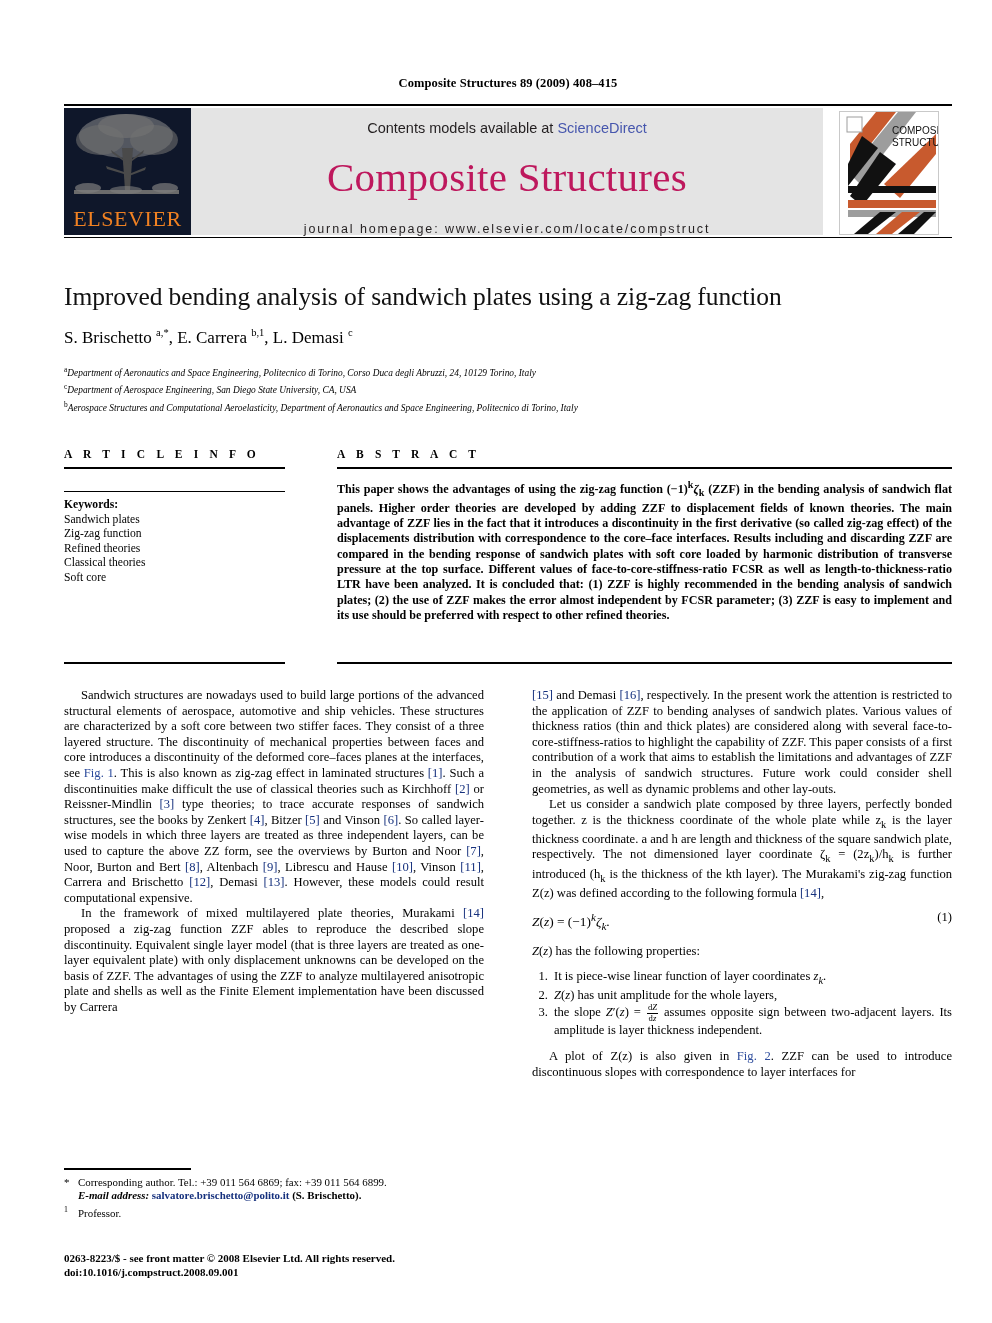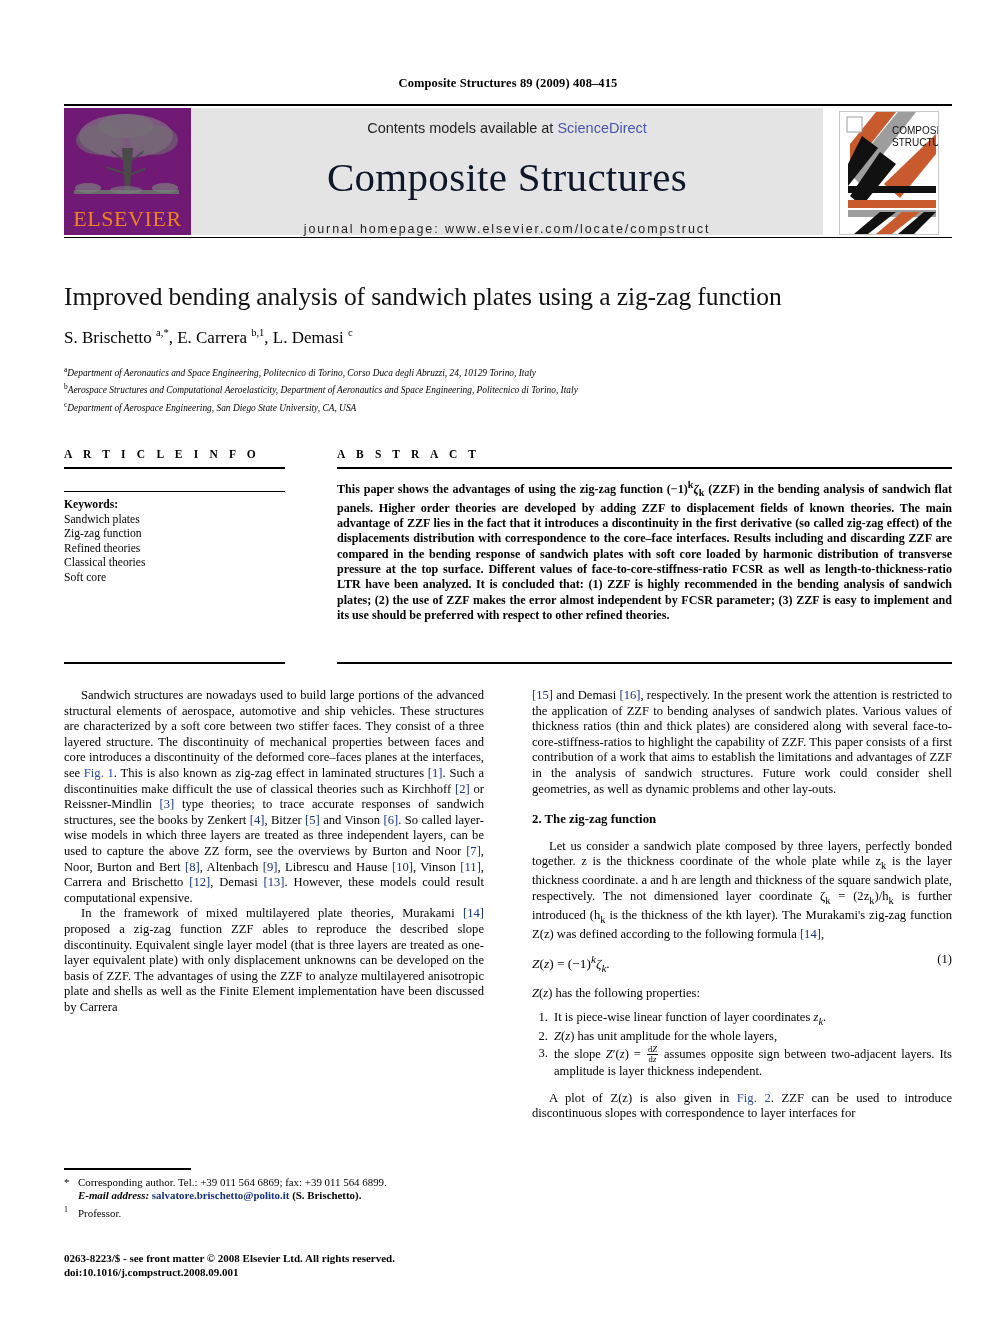--- a/index.html
+++ b/index.html
@@ -39,21 +39,21 @@
     width: 888px; height: 131px;
   }
   .masthead .rule-top {
     position: absolute; left: 0; top: 0;
     width: 888px; height: 2px; background: #000;
   }
   .elsevier-block {
     position: absolute;
     left: 0; top: 4px;
     width: 127px; height: 127px;
-    background: #701a75;
+    background: #0f172a;
     overflow: hidden;
   }
   .tree {
     position: absolute;
     left: 6px; top: 2px;
     width: 113px; height: 96px;
   }
   .elsevier-word {
     position: absolute;
     left: 0; bottom: 3px;
@@ -79,21 +79,21 @@
   }
   .contents-line a.sd {
     color: #4656ad;
     text-decoration: none;
   }
   .journal-name {
     margin-top: 17px;
     font-family: "Liberation Serif", serif;
     font-size: 41px;
     letter-spacing: .3px;
-    color: #0f172a;
+    color: #be185d;
   }
   .homepage-line {
     margin-top: 21px;
     font-family: "Liberation Sans", sans-serif;
     font-size: 12.5px;
     letter-spacing: 1.9px;
     color: #231f20;
   }
   .cover-thumb {
     position: absolute;
@@ -334,22 +334,22 @@
 
     <div class="rule-bot"></div>
   </div>
 
   <div class="title">Improved bending analysis of sandwich plates using a zig-zag function</div>
 
   <div class="authors">S. Brischetto <sup>a,*</sup>, E. Carrera <sup>b,1</sup>, L. Demasi <sup>c</sup></div>
 
   <div class="affils">
     <div><sup>a</sup><span>Department of Aeronautics and Space Engineering, Politecnico di Torino, Corso Duca degli Abruzzi, 24, 10129 Torino, Italy</span></div>
+    <div><sup>c</sup><span>Department of Aerospace Engineering, San Diego State University, CA, USA</span></div>
     <div><sup>b</sup><span>Aerospace Structures and Computational Aeroelasticity, Department of Aeronautics and Space Engineering, Politecnico di Torino, Italy</span></div>
-    <div><sup>c</sup><span>Department of Aerospace Engineering, San Diego State University, CA, USA</span></div>
   </div>
 
   <div class="info-col">
     <div class="sechead">A R T I C L E  I N F O</div>
     <div class="rule-thick"></div>
     <div class="rule-thin"></div>
     <div class="kw">
       <div class="kw-title">Keywords:</div>
       <div>Sandwich plates</div>
       <div>Zig-zag function</div>
@@ -369,21 +369,20 @@
   <div class="abs-rule-bottom"></div>
 
   <div class="col col-left">
     <p><span>Sandwich structures are nowadays used to build large portions of the advanced structural elements of aerospace, automotive and ship vehicles. These structures are characterized by a soft core between two stiffer faces. They consist of a three layered structure. The discontinuity of mechanical properties between faces and core introduces a discontinuity of the deformed core–faces planes at the interfaces, see </span><a class="figref" href="#">Fig. 1</a><span>. This is also known as zig-zag effect in laminated structures </span><a class="ref" href="#">[1]</a><span>. Such a discontinuities make difficult the use of classical theories such as Kirchhoff </span><a class="ref" href="#">[2]</a><span> or Reissner-Mindlin </span><a class="ref" href="#">[3]</a><span> type theories; to trace accurate responses of sandwich structures, see the books by Zenkert </span><a class="ref" href="#">[4]</a><span>, Bitzer </span><a class="ref" href="#">[5]</a><span> and Vinson </span><a class="ref" href="#">[6]</a><span>. So called layer-wise models in which three layers are treated as three independent layers, can be used to capture the above ZZ form, see the overviews by Burton and Noor </span><a class="ref" href="#">[7]</a><span>, Noor, Burton and Bert </span><a class="ref" href="#">[8]</a><span>, Altenbach </span><a class="ref" href="#">[9]</a><span>, Librescu and Hause </span><a class="ref" href="#">[10]</a><span>, Vinson </span><a class="ref" href="#">[11]</a><span>, Carrera and Brischetto </span><a class="ref" href="#">[12]</a><span>, Demasi </span><a class="ref" href="#">[13]</a><span>. However, these models could result computational expensive.</span></p>
     <p><span>In the framework of mixed multilayered plate theories, Murakami </span><a class="ref" href="#">[14]</a><span> proposed a zig-zag function ZZF ables to reproduce the described slope discontinuity. Equivalent single layer model (that is three layers are treated as one-layer equivalent plate) with only displacement unknowns can be developed on the basis of ZZF. The advantages of using the ZZF to analyze multilayered anisotropic plate and shells as well as the Finite Element implementation have been discussed by Carrera </span></p>
   </div>
 
   <div class="col col-right">
     <p class="noindent"><a class="ref" href="#">[15]</a><span> and Demasi </span><a class="ref" href="#">[16]</a><span>, respectively. In the present work the attention is restricted to the application of ZZF to bending analyses of sandwich plates. Various values of thickness ratios (thin and thick plates) are considered along with several face-to-core-stiffness-ratios to highlight the capability of ZZF. This paper consists of a first contribution of a work that aims to establish the limitations and advantages of ZZF in the analysis of sandwich structures. Future work could consider shell geometries, as well as dynamic problems and other lay-outs.</span></p>
 
-    <h2 class="spaced">2. The zig-zag function</h2>
 
     <p><span>Let us consider a sandwich plate composed by three layers, perfectly bonded together. z is the thickness coordinate of the whole plate while z</span><sub>k</sub><span> is the layer thickness coordinate. a and h are length and thickness of the square sandwich plate, respectively. The not dimensioned layer coordinate ζ</span><sub>k</sub><span> = (2z</span><sub>k</sub><span>)/h</span><sub>k</sub><span> is further introduced (h</span><sub>k</sub><span> is the thickness of the kth layer). The Murakami's zig-zag function Z(z) was defined according to the following formula </span><a class="ref" href="#">[14]</a><span>,</span></p>
 
     <div class="eqline"><span class="ital">Z</span>(<span class="ital">z</span>) = (−1)<sup><span class="ital">k</span></sup><span class="ital">ζ</span><sub><span class="ital">k</span></sub>.<span class="eqnum">(1)</span></div>
 
     <p class="noindent"><span class="ital">Z</span>(<span class="ital">z</span>) has the following properties:</p>
 
     <ol class="props">
       <li>It is piece-wise linear function of layer coordinates <span class="ital">z</span><sub><span class="ital">k</span></sub>.</li>
       <li><span class="ital">Z</span>(<span class="ital">z</span>) has unit amplitude for the whole layers,</li>

